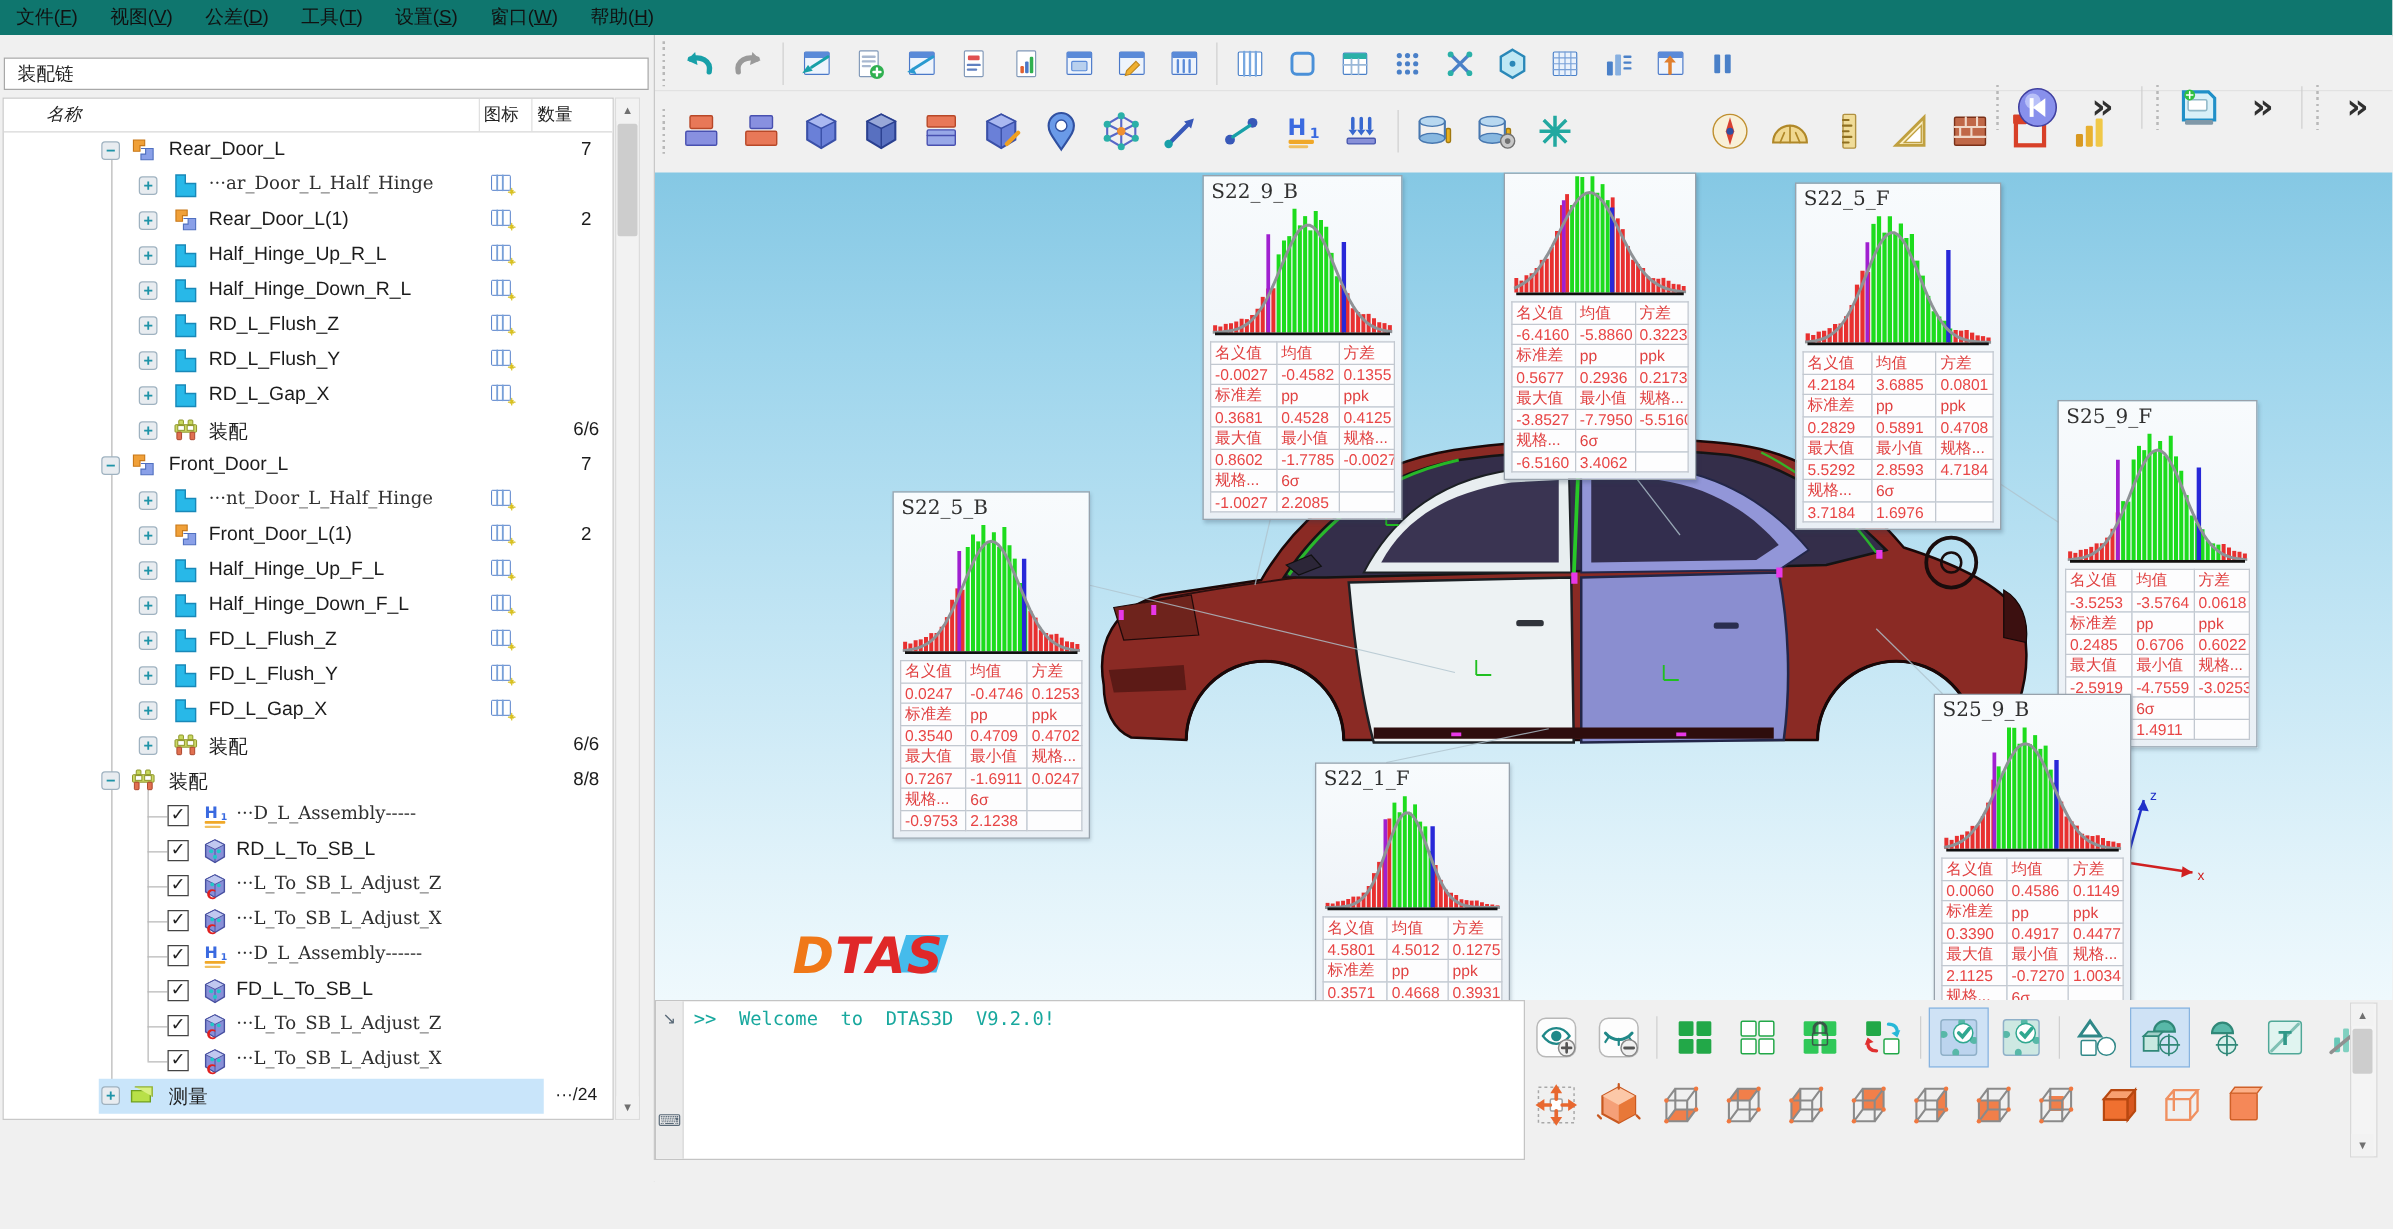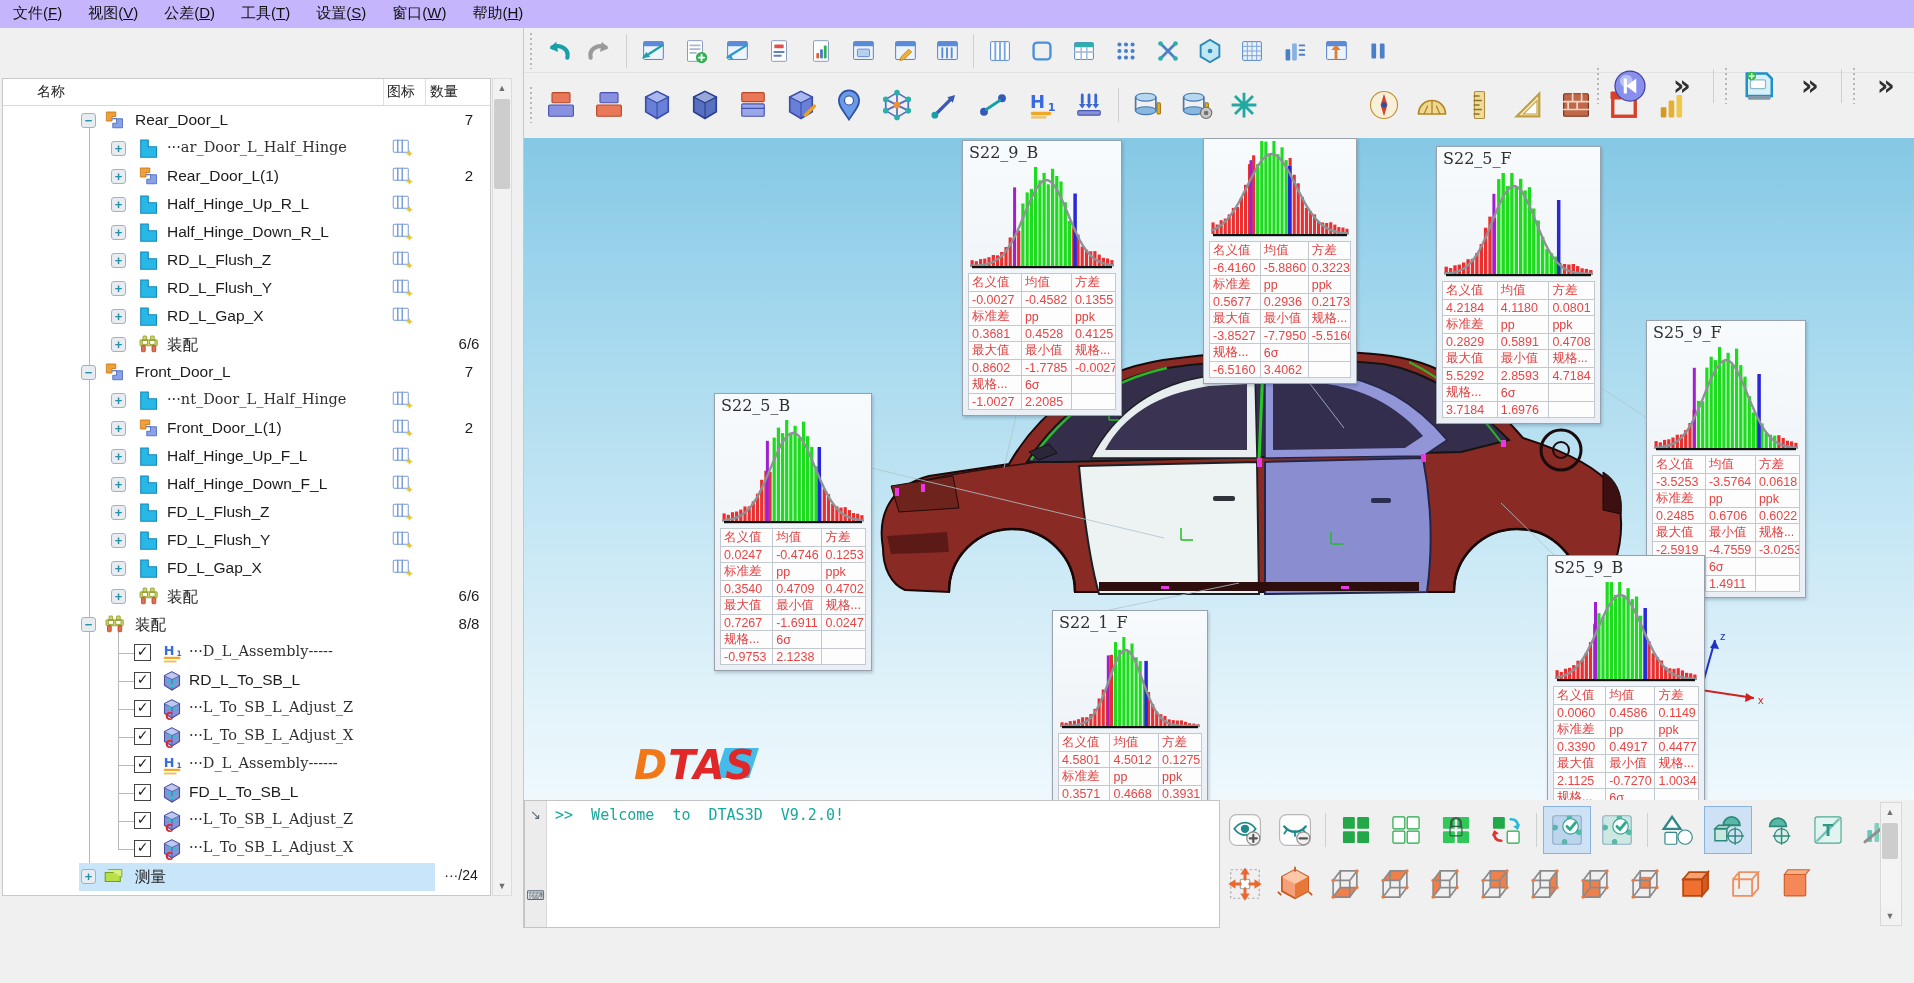--- a/index.html
+++ b/index.html
@@ -1,19 +1,19 @@
 <!DOCTYPE html>
 <html><head>
 <meta charset="utf-8">
 <style>
   html,body{margin:0;padding:0;}
   body{width:1914px;height:983px;overflow:hidden;font-family:"Liberation Sans","DejaVu Sans",sans-serif;background:#f0f0f0;position:relative;}
   #app{position:absolute;inset:0;}
   
-  #menubar{position:absolute;left:0;top:0;width:1914px;height:28px;background:#c4b5fd;border-bottom:1px solid #e4e4e4;white-space:nowrap;}
+  #menubar{position:absolute;left:0;top:0;width:1914px;height:28px;background:#0f766e;border-bottom:1px solid #e4e4e4;white-space:nowrap;}
   .menu-item{display:inline-block;padding:4px 13px;font-size:15px;color:#111;cursor:default;}
   .menu-item u{text-decoration:underline;}
   
   #leftpanel{position:absolute;left:0;top:28px;width:523px;height:917px;background:#f0f0f0;border-right:1px solid #c8c8c8;}
   .chainbar{position:absolute;left:3px;width:516px;height:26px;background:#fff;border:1px solid #a8a8a8;font-size:15px;color:#222;line-height:26px;padding-left:10px;box-sizing:border-box;}
   #treebox{position:absolute;left:2px;top:50px;width:489px;height:818px;background:#fff;border:1px solid #c8c8c8;box-sizing:border-box;overflow:hidden;}
   #colhead{position:absolute;left:0;top:0;width:100%;height:26px;border-bottom:1px solid #d8d8d8;background:#fff;font-size:14px;color:#222;}
   #colhead .ch{position:absolute;top:4px;}
   .colsep{position:absolute;top:0;width:1px;height:26px;background:#e0e0e0;}
   .tree-row{position:absolute;left:0;width:100%;height:28px;font-size:15.5px;color:#1c1c1c;}
@@ -80,23 +80,24 @@
   #statusitem svg{width:16px;height:16px;margin-right:6px;}
 </style>
 </head>
 <body>
 
 <div id="app">
 
   <div id="menubar"><span class="menu-item">文件(<u>F</u>)</span><span class="menu-item">视图(<u>V</u>)</span><span class="menu-item">公差(<u>D</u>)</span><span class="menu-item">工具(<u>T</u>)</span><span class="menu-item">设置(<u>S</u>)</span><span class="menu-item">窗口(<u>W</u>)</span><span class="menu-item">帮助(<u>H</u>)</span></div>
 
   <div id="leftpanel">
+    <div class="chainbar" style="top:18px;"><span>装配链</span></div>
     <div id="treebox">
       <div id="colhead">
-        <span class="ch" style="left:34px;">名称</span>
+        <span class="ch" style="left:34px;font-style:italic;">名称</span>
         <span class="ch" style="left:384px;">图标</span>
         <span class="ch" style="left:427px;">数量</span>
         <div class="colsep" style="left:380px;"></div>
         <div class="colsep" style="left:422px;"></div>
       </div>
       <div id="treerows">
           <div class="guideline" style="left:86px;top:48px;height:750px;"></div>
           <div class="guideline" style="left:115px;top:546px;height:224px;"></div>
           <div class="tree-row" style="top:28px;">
             <div class="expander" style="left:78px;">−</div>
@@ -1199,21 +1200,21 @@
               <col style="width:30%">
             </colgroup>
             <tbody>
               <tr class="lr">
                 <td>名义值</td>
                 <td>均值</td>
                 <td>方差</td>
               </tr>
               <tr class="vr">
                 <td>4.2184</td>
-                <td>4.1180</td>
+                <td>3.6885</td>
                 <td>0.0801</td>
               </tr>
               <tr class="lr">
                 <td>标准差</td>
                 <td>pp</td>
                 <td>ppk</td>
               </tr>
               <tr class="vr">
                 <td>0.2829</td>
                 <td>0.5891</td>

